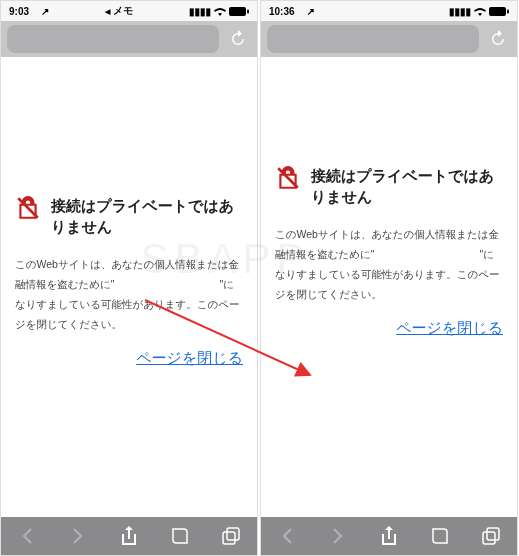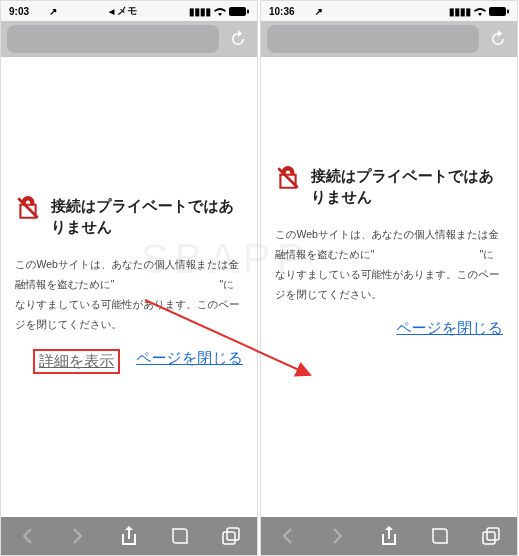--- a/index.html
+++ b/index.html
@@ -29,21 +29,21 @@
   height: 20px;
   background: #f7f7f7;
   display: flex;
   justify-content: space-between;
   align-items: center;
   padding: 0 8px;
   font-size: 10px;
   font-weight: 600;
   color: #000;
 }
-.status-left { display: flex; align-items: center; gap: 20px; }
+.status-left { display: flex; align-items: center; gap: 12px; }
 .status-right { display: flex; align-items: center; gap: 3px; }
 .top-bar {
   height: 36px;
   background: #c7c7c8;
   display: flex;
   align-items: center;
   padding: 4px 6px;
   gap: 6px;
 }
 .url-field {
@@ -201,23 +201,20 @@
     <div class="content left-pad">
       <div class="heading-row">
         <svg class="warn-icon" viewBox="0 0 24 24">
             <path d="M17 9V7a5 5 0 0 0-10 0v2H5v12h14V9h-2zm-8 0V7a3 3 0 1 1 6 0v2H9z" fill="none" stroke="#c5221f" stroke-width="2"></path>
             <line x1="3" y1="3" x2="21" y2="21" stroke="#c5221f" stroke-width="2.5"></line>
           </svg>
         <div class="heading">接続はプライベートではありません</div>
       </div>
       <div class="body-text">このWebサイトは、あなたの個人情報または金融情報を盗むために"　　　　　　　　　　"になりすましている可能性があります。このページを閉じてください。</div>
       <div class="link-row">
-        <span class="red-box">
-          <span class="gray-link">詳細を表示</span>
-        </span>
         <span class="link">ページを閉じる</span>
       </div>
     </div>
     <div class="bottom-bar">
       <div class="bottom-btn dim">
           <svg width="14" height="18" viewBox="0 0 14 18">
             <path d="M11 2L4 9l7 7" stroke="#fff" stroke-width="2" fill="none"></path>
           </svg>
         </div>
       <div class="bottom-btn dim">

